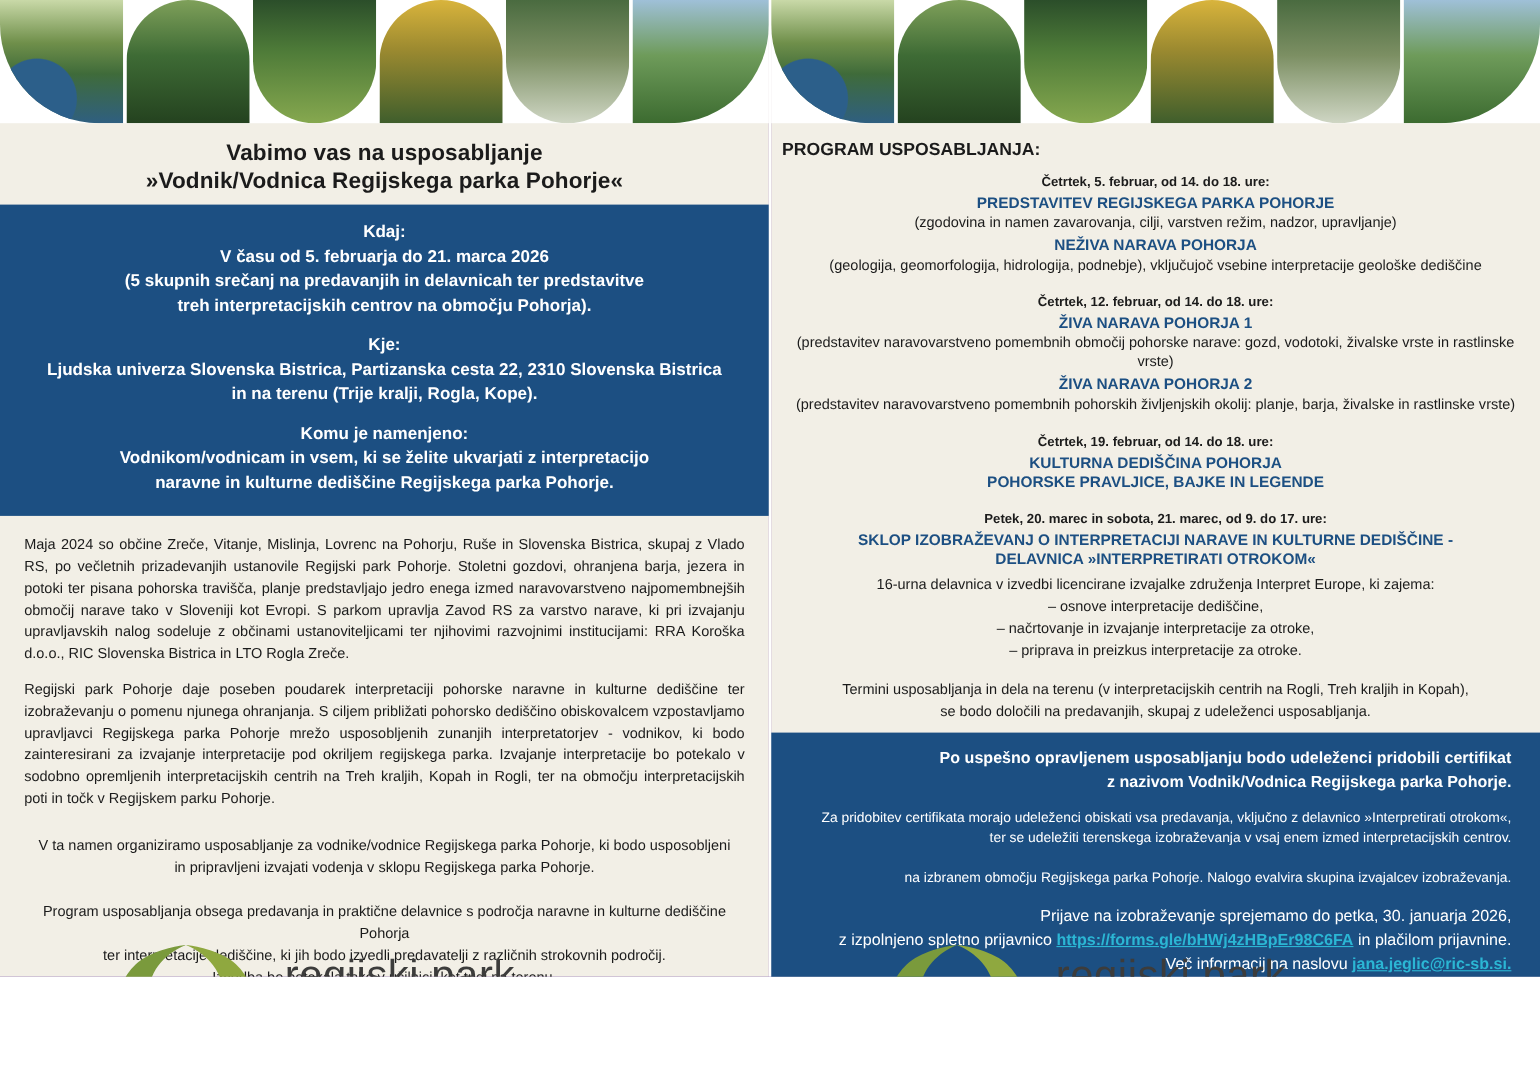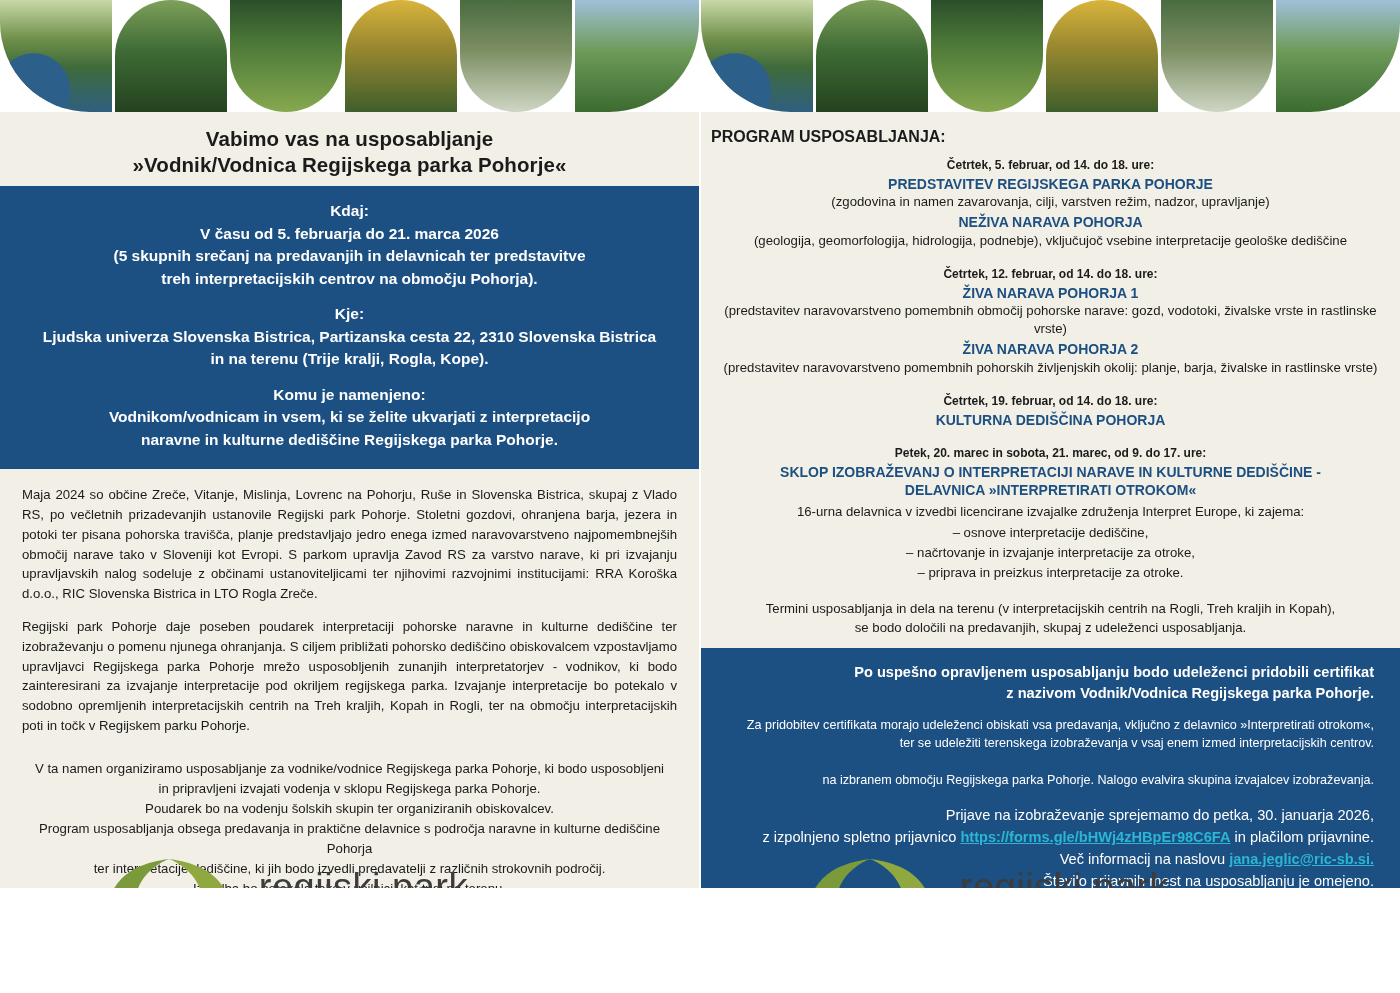--- a/index.html
+++ b/index.html
@@ -228,21 +228,21 @@
 
     <div class="body-text">
       <p>Maja 2024 so občine Zreče, Vitanje, Mislinja, Lovrenc na Pohorju, Ruše in Slovenska Bistrica, skupaj z Vlado RS, po večletnih prizadevanjih ustanovile Regijski park Pohorje. Stoletni gozdovi, ohranjena barja, jezera in potoki ter pisana pohorska travišča, planje predstavljajo jedro enega izmed naravovarstveno najpomembnejših območij narave tako v Sloveniji kot Evropi. S parkom upravlja Zavod RS za varstvo narave, ki pri izvajanju upravljavskih nalog sodeluje z občinami ustanoviteljicami ter njihovimi razvojnimi institucijami: RRA Koroška d.o.o., RIC Slovenska Bistrica in LTO Rogla Zreče.</p>
       <p>Regijski park Pohorje daje poseben poudarek interpretaciji pohorske naravne in kulturne dediščine ter izobraževanju o pomenu njunega ohranjanja. S ciljem približati pohorsko dediščino obiskovalcem vzpostavljamo upravljavci Regijskega parka Pohorje mrežo usposobljenih zunanjih interpretatorjev - vodnikov, ki bodo zainteresirani za izvajanje interpretacije pod okriljem regijskega parka. Izvajanje interpretacije bo potekalo v sodobno opremljenih interpretacijskih centrih na Treh kraljih, Kopah in Rogli, ter na območju interpretacijskih poti in točk v Regijskem parku Pohorje.</p>
     </div>
 
     <div class="body-center">
       <p>
         <span>V ta namen organiziramo usposabljanje za vodnike/vodnice Regijskega parka Pohorje, ki bodo usposobljeni</span><br>
         <span>in pripravljeni izvajati vodenja v sklopu Regijskega parka Pohorje.</span><br>
-        <span>Poudarek bo na vodenju šolskih skupin ter organiziranih obiskovalcev.</span><br>
+        <br>
         <span>Program usposabljanja obsega predavanja in praktične delavnice s področja naravne in kulturne dediščine Pohorja</span><br>
         <span>ter interpretacije dediščine, ki jih bodo izvedli predavatelji z različnih strokovnih področij.</span><br>
         <span>Izvedba bo potekala tako v učilnici, kot tudi na terenu.</span>
       </p>
       <p>
         <span>Večji del usposabljanja financira Regijski park Pohorje in občine soustanoviteljice, del stroška,</span><br>
         <span>v višini 50 EUR, pa krijejo udeleženci.</span>
       </p>
     </div>
 
@@ -308,20 +308,21 @@
         <div class="prog-date">Četrtek, 12. februar, od 14. do 18. ure:</div>
         <div class="prog-topic">ŽIVA NARAVA POHORJA 1</div>
         <div class="prog-desc">(predstavitev naravovarstveno pomembnih območij pohorske narave: gozd, vodotoki, živalske vrste in rastlinske vrste)</div>
         <div class="prog-topic">ŽIVA NARAVA POHORJA 2</div>
         <div class="prog-desc">(predstavitev naravovarstveno pomembnih pohorskih življenjskih okolij: planje, barja, živalske in rastlinske vrste)</div>
       </div>
 
       <div class="prog-block">
         <div class="prog-date">Četrtek, 19. februar, od 14. do 18. ure:</div>
         <div class="prog-topic">KULTURNA DEDIŠČINA POHORJA</div>
+        <div class="prog-topic">POHORSKE PRAVLJICE, BAJKE IN LEGENDE</div>
       </div>
 
       <div class="prog-block">
         <div class="prog-date">Petek, 20. marec in sobota, 21. marec, od 9. do 17. ure:</div>
         <div class="prog-topic">SKLOP IZOBRAŽEVANJ O INTERPRETACIJI NARAVE IN KULTURNE DEDIŠČINE -</div>
         <div class="prog-topic">DELAVNICA »INTERPRETIRATI OTROKOM«</div>
         <div class="prog-desc" style="margin-top:4px;">16-urna delavnica v izvedbi licencirane izvajalke združenja Interpret Europe, ki zajema:</div>
         <div class="prog-desc">– osnove interpretacije dediščine,</div>
         <div class="prog-desc">– načrtovanje in izvajanje interpretacije za otroke,</div>
         <div class="prog-desc">– priprava in preizkus interpretacije za otroke.</div>

